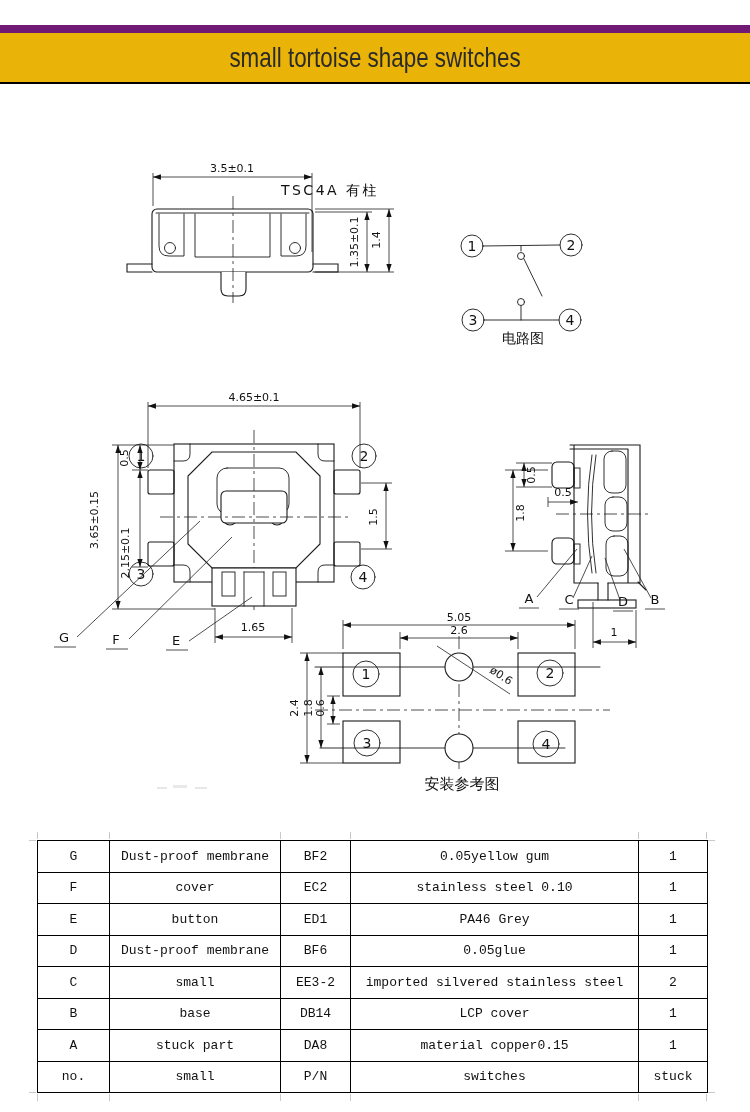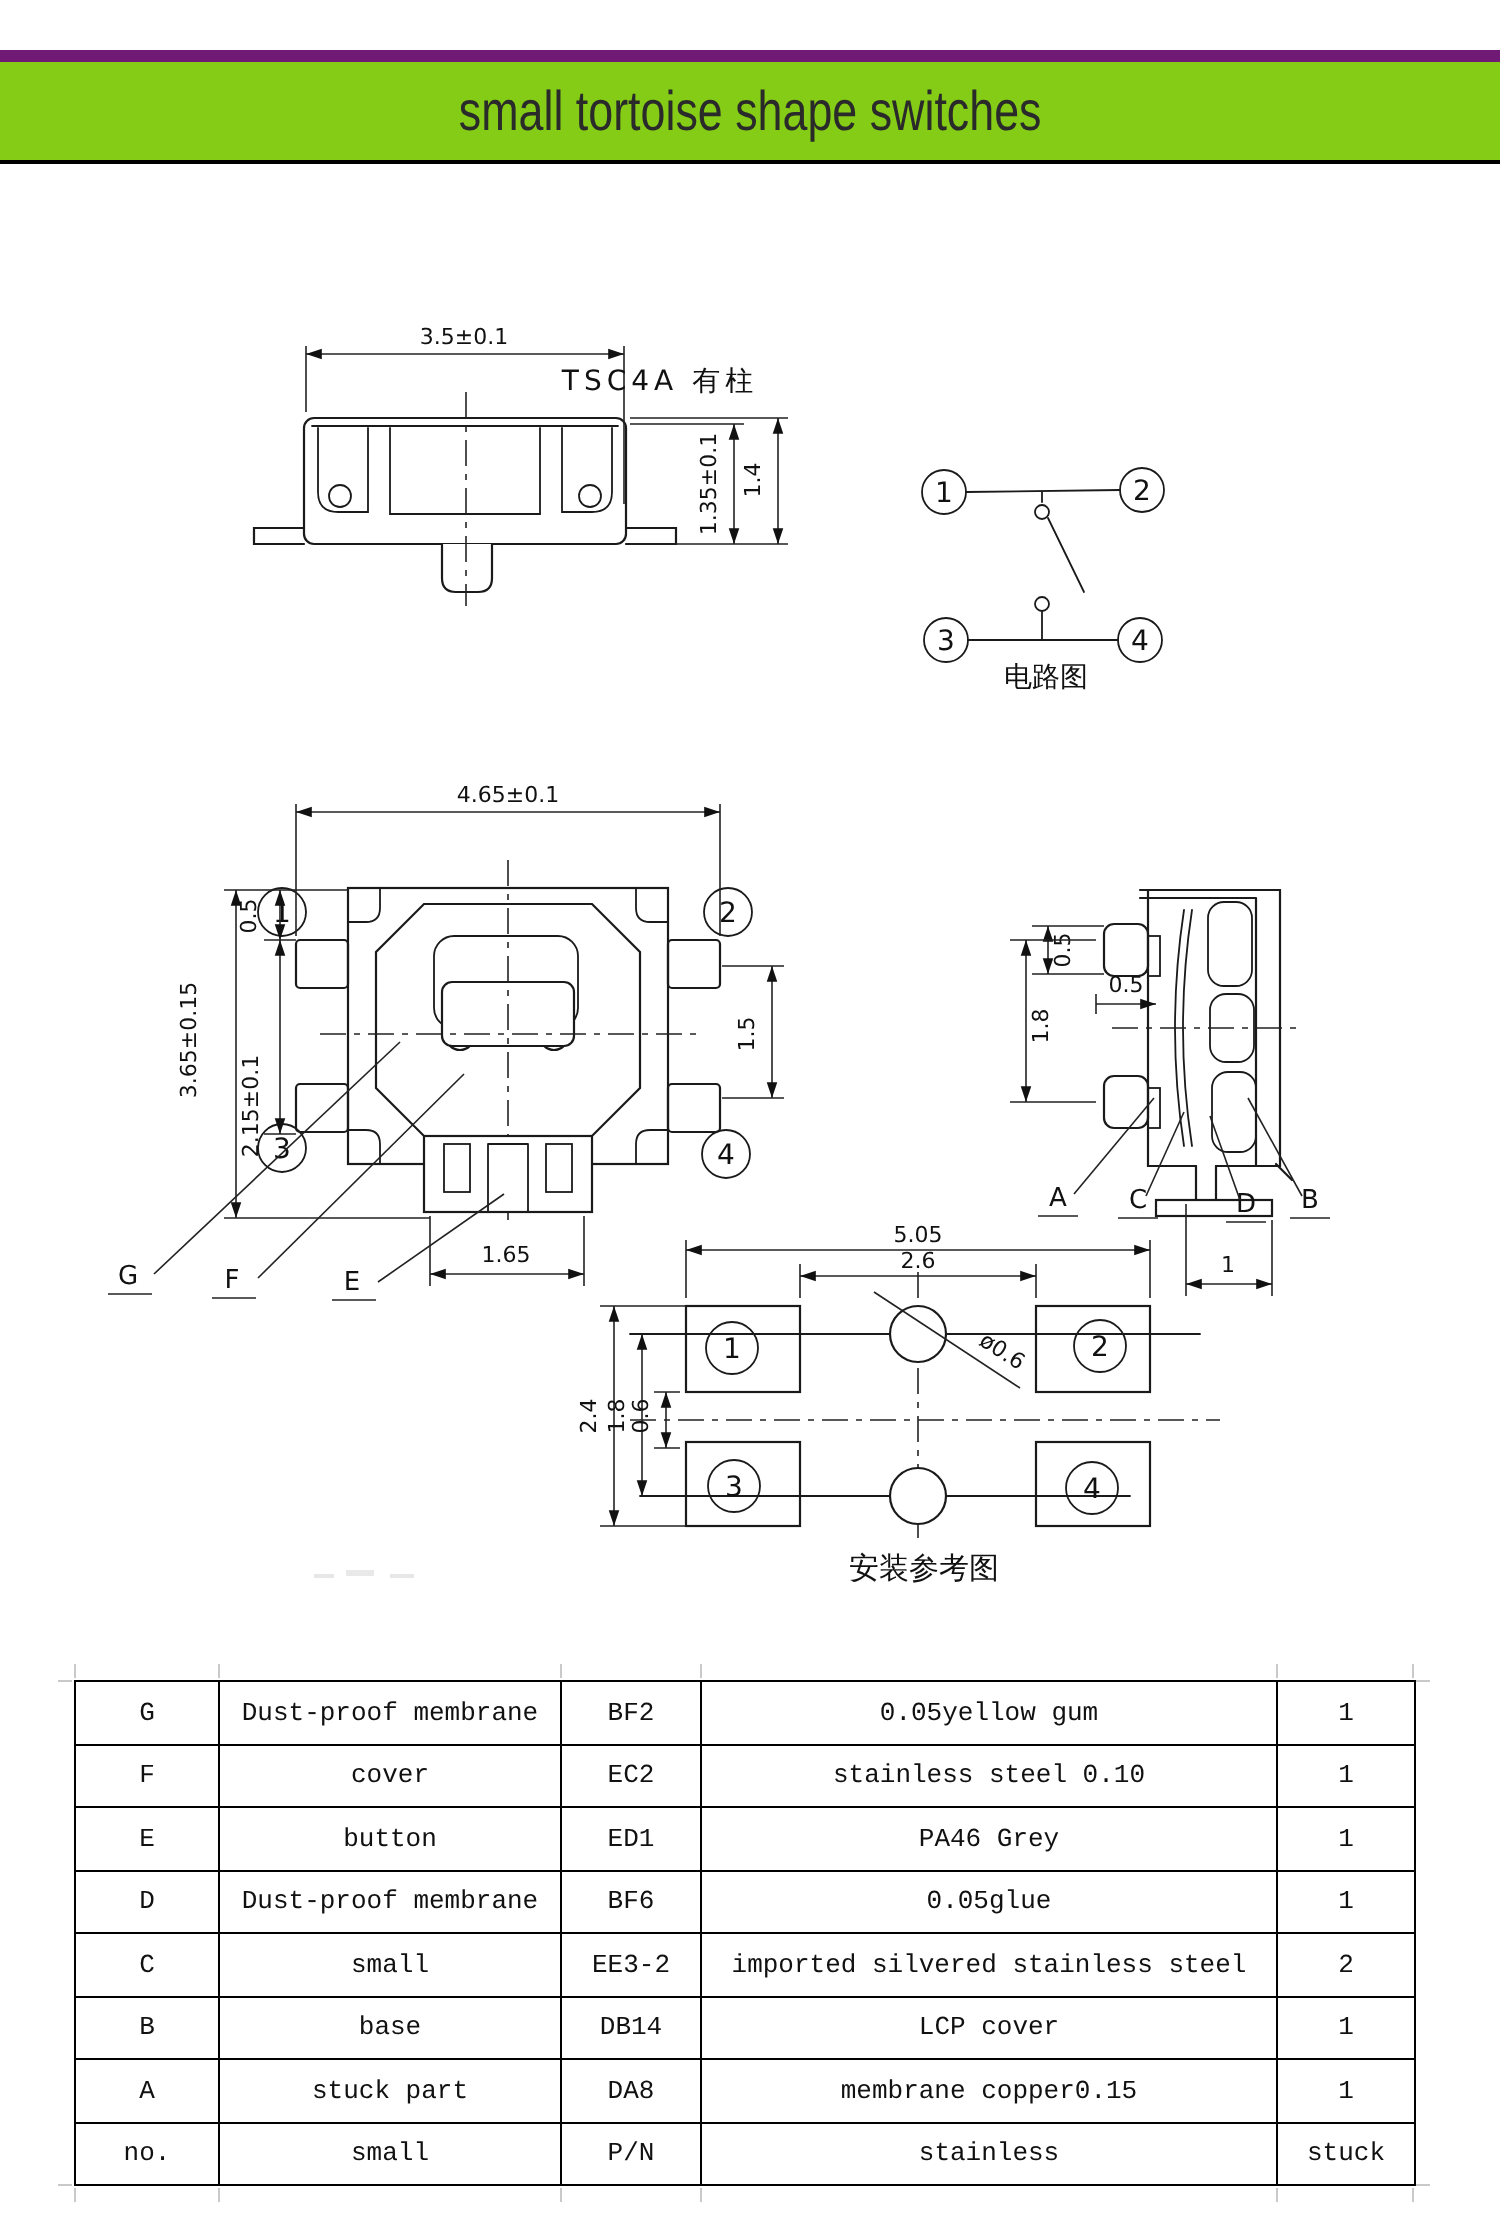--- a/index.html
+++ b/index.html
@@ -1,19 +1,19 @@
 <!DOCTYPE html>
 <html><head>
 <meta charset="utf-8">
 <style>
   html,body{margin:0;padding:0;background:#fff;}
   body{width:750px;height:1112px;position:relative;font-family:"Liberation Sans",sans-serif;overflow:hidden;}
   
-  .header-band{position:absolute;top:25px;left:0;width:750px;height:49px;background:#84cc16;
-    border-top:6px solid #701a75;border-bottom:2px solid #000;display:flex;align-items:center;justify-content:center;}
+  .header-band{position:absolute;top:25px;left:0;width:750px;height:49px;background:#eab308;
+    border-top:8px solid #701a75;border-bottom:2px solid #000;display:flex;align-items:center;justify-content:center;}
   .header-title{font-size:28px;color:#2a2a2a;letter-spacing:0px;transform:scaleX(0.8);white-space:nowrap;
     font-family:"Liberation Sans",sans-serif;}
   
   svg.draw{position:absolute;top:0;left:0;}
   .ln{fill:none;stroke:#1a1a1a;stroke-width:1.1;stroke-linecap:round;}
   .thin{stroke-width:0.9;}
   .wfill{fill:#fff;stroke:#1a1a1a;stroke-width:1.1;}
   .dim{fill:none;stroke:#222;stroke-width:0.8;}
   .cl{fill:none;stroke:#222;stroke-width:0.8;stroke-dasharray:13 4 3 4;}
   .dt{font-family:"DejaVu Sans",sans-serif;font-size:11px;fill:#111;}
@@ -331,25 +331,25 @@
         <td>B</td>
         <td>base</td>
         <td>DB14</td>
         <td>LCP cover</td>
         <td>1</td>
       </tr>
       <tr>
         <td>A</td>
         <td>stuck part</td>
         <td>DA8</td>
-        <td>membrane copper0.15</td>
+        <td>material copper0.15</td>
         <td>1</td>
       </tr>
       <tr>
         <td>no.</td>
         <td>small</td>
         <td>P/N</td>
-        <td>stainless</td>
+        <td>switches</td>
         <td>stuck</td>
       </tr>
     </tbody>
   </table>
 </div>
 
 </body></html>

